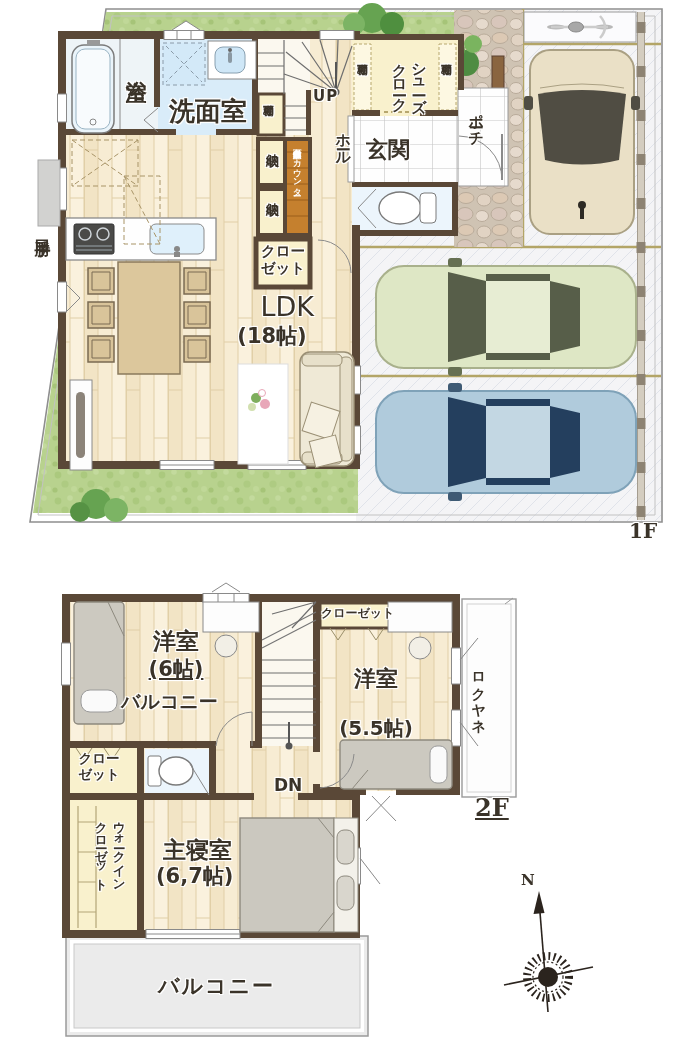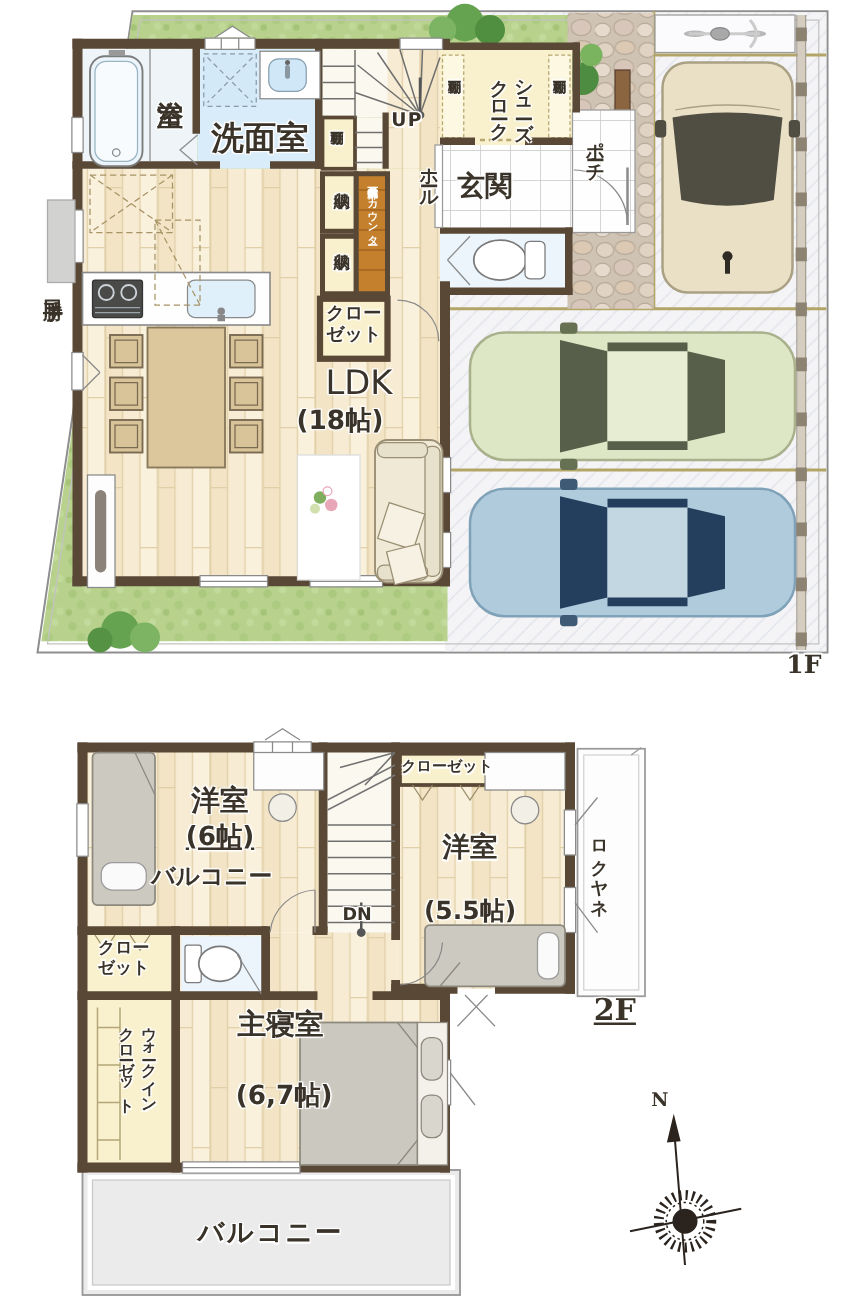--- a/index.html
+++ b/index.html
@@ -417,22 +417,22 @@
   <div class="lbl v" style="left:33px;top:228px;font-size:16px;">勝手口</div>
   <div class="lbl serif" style="left:629px;top:520px;font-size:20px;">1F</div>
 
   <div class="lbl" style="left:141px;top:628px;font-size:23px;width:70px;text-align:center;">洋室</div>
   <div class="lbl" style="left:133px;top:657px;font-size:21px;width:86px;text-align:center;text-decoration:underline;">(6帖)</div>
   <div class="lbl" style="left:121px;top:691px;font-size:19px;">バルコニー</div>
   <div class="lbl" style="left:321px;top:607px;font-size:12px;">クローゼット</div>
   <div class="lbl" style="left:343px;top:666px;font-size:22px;width:66px;text-align:center;">洋室</div>
   <div class="lbl" style="left:325px;top:717px;font-size:20px;width:102px;text-align:center;">(5.5帖)</div>
   <div class="lbl v" style="left:471px;top:662px;font-size:14px;">ロクヤネ</div>
-  <div class="lbl" style="left:274px;top:724px;font-size:14px;font-weight:700;">DN</div>
+  <div class="lbl" style="left:274px;top:776px;font-size:17px;font-weight:700;">DN</div>
   <div class="lbl wrap" style="left:76px;top:751px;font-size:13.5px;width:46px;">クローゼット</div>
   <div class="lbl v wrap" style="left:92px;top:808px;font-size:12.5px;height:82px;line-height:1.45;">ウォークインクローゼット</div>
-  <div class="lbl" style="left:163px;top:807px;font-size:23px;width:96px;text-align:right;">主寝室</div>
-  <div class="lbl" style="left:156px;top:864px;font-size:21px;width:110px;text-align:right;">(6,7帖)</div>
+  <div class="lbl" style="left:163px;top:837px;font-size:23px;width:96px;text-align:left;">主寝室</div>
+  <div class="lbl" style="left:156px;top:864px;font-size:21px;width:110px;text-align:left;">(6,7帖)</div>
   <div class="lbl" style="left:158px;top:974px;font-size:21px;letter-spacing:2px;text-align:center;">バルコニー</div>
   <div class="lbl serif" style="left:475px;top:794px;font-size:24px;text-decoration:underline;">2F</div>
   <div class="lbl serif" style="left:521px;top:872px;font-size:15px;">N</div>
 
 </div>
 
 </body></html>

